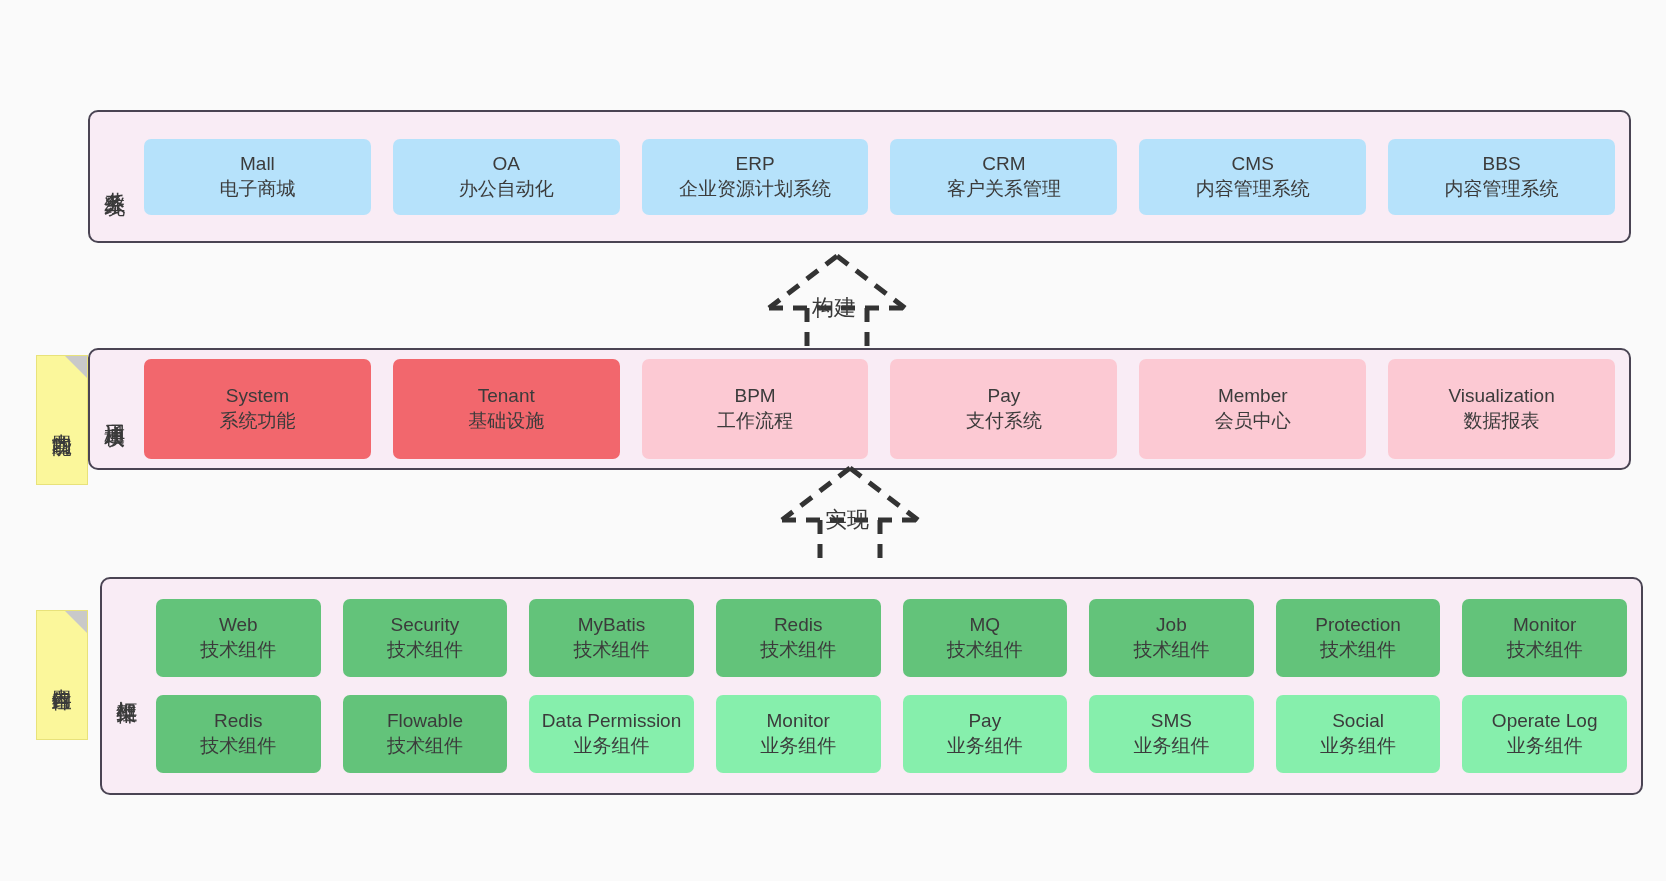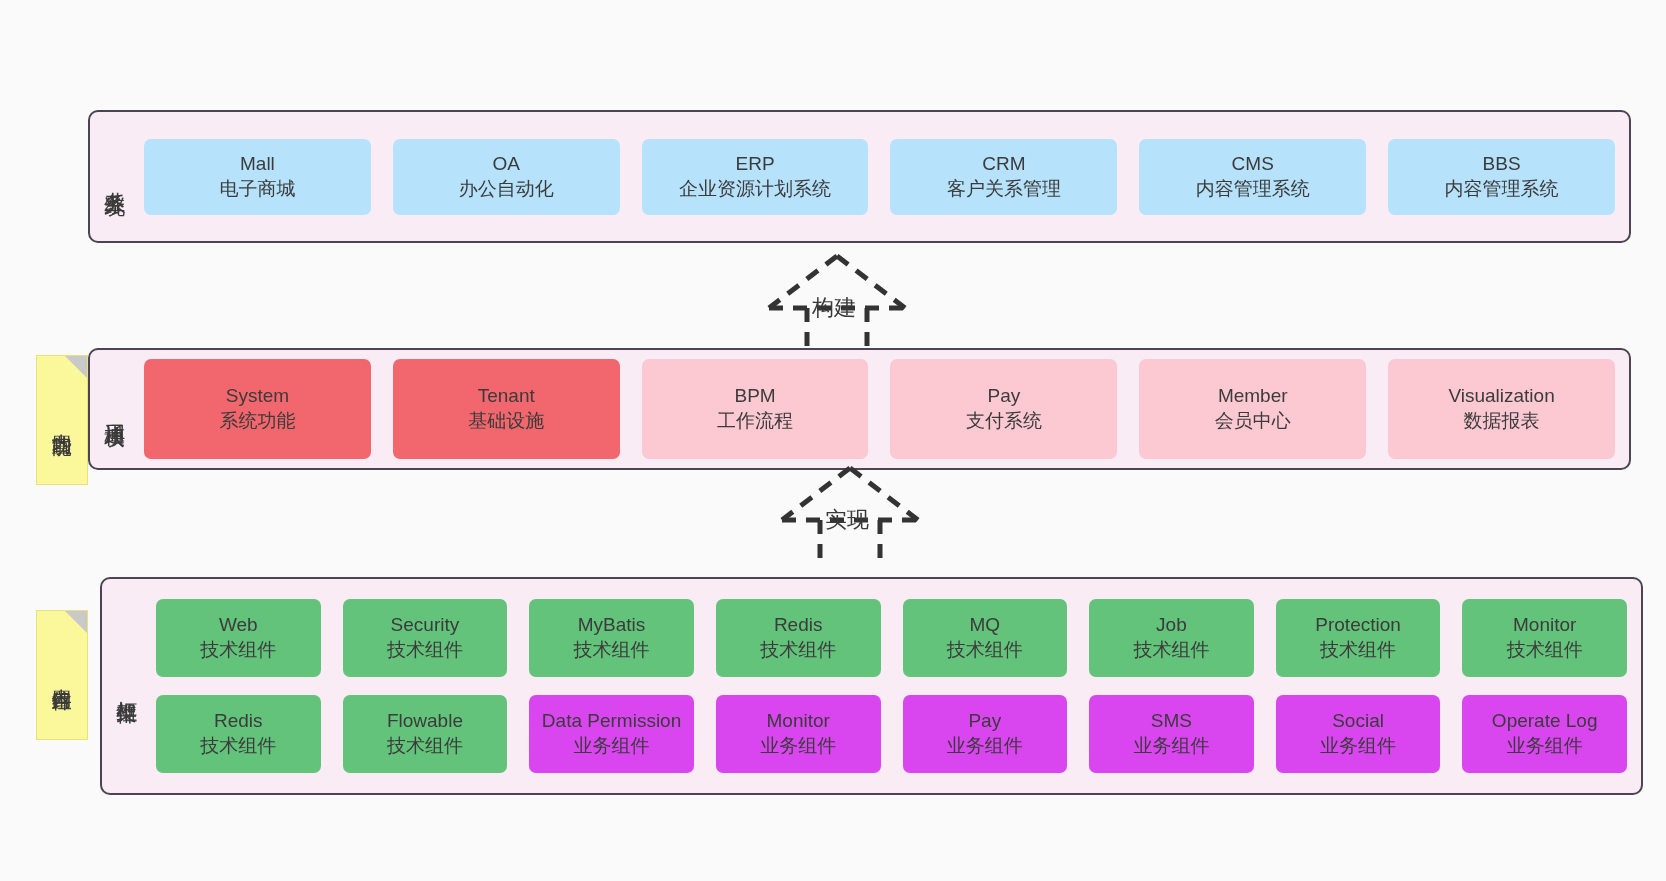--- a/index.html
+++ b/index.html
@@ -78,21 +78,21 @@
   
   #tier2{left:88px;top:348px;width:1543px;height:122px;}
   #tier2 .cell{height:100px;}
   .red{background:#f2676d;}
   .pink{background:#fcc9d3;}
 
   
   #tier3{left:100px;top:577px;width:1543px;height:218px;}
   #tier3 .cell{height:78px;}
   .green{background:#63c37a;}
-  .lgreen{background:#d946ef;}
+  .lgreen{background:#86efac;}
 
   
   .tab{
     position:absolute;
     width:52px;
     background:#fbf79b;
     border:1px solid #e8e27a;
     box-sizing:border-box;
     display:flex;
     align-items:center;

